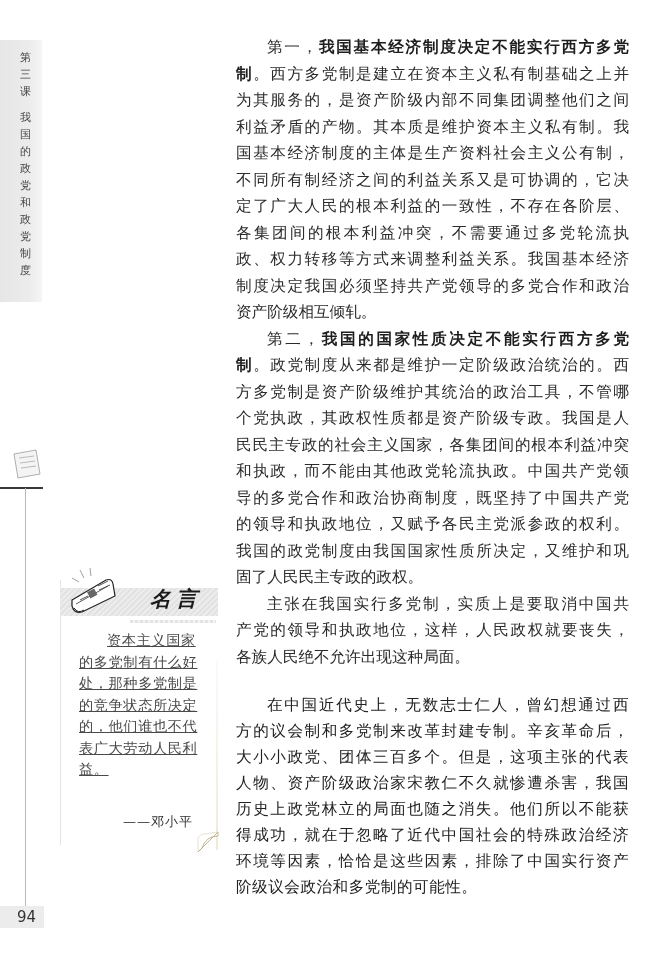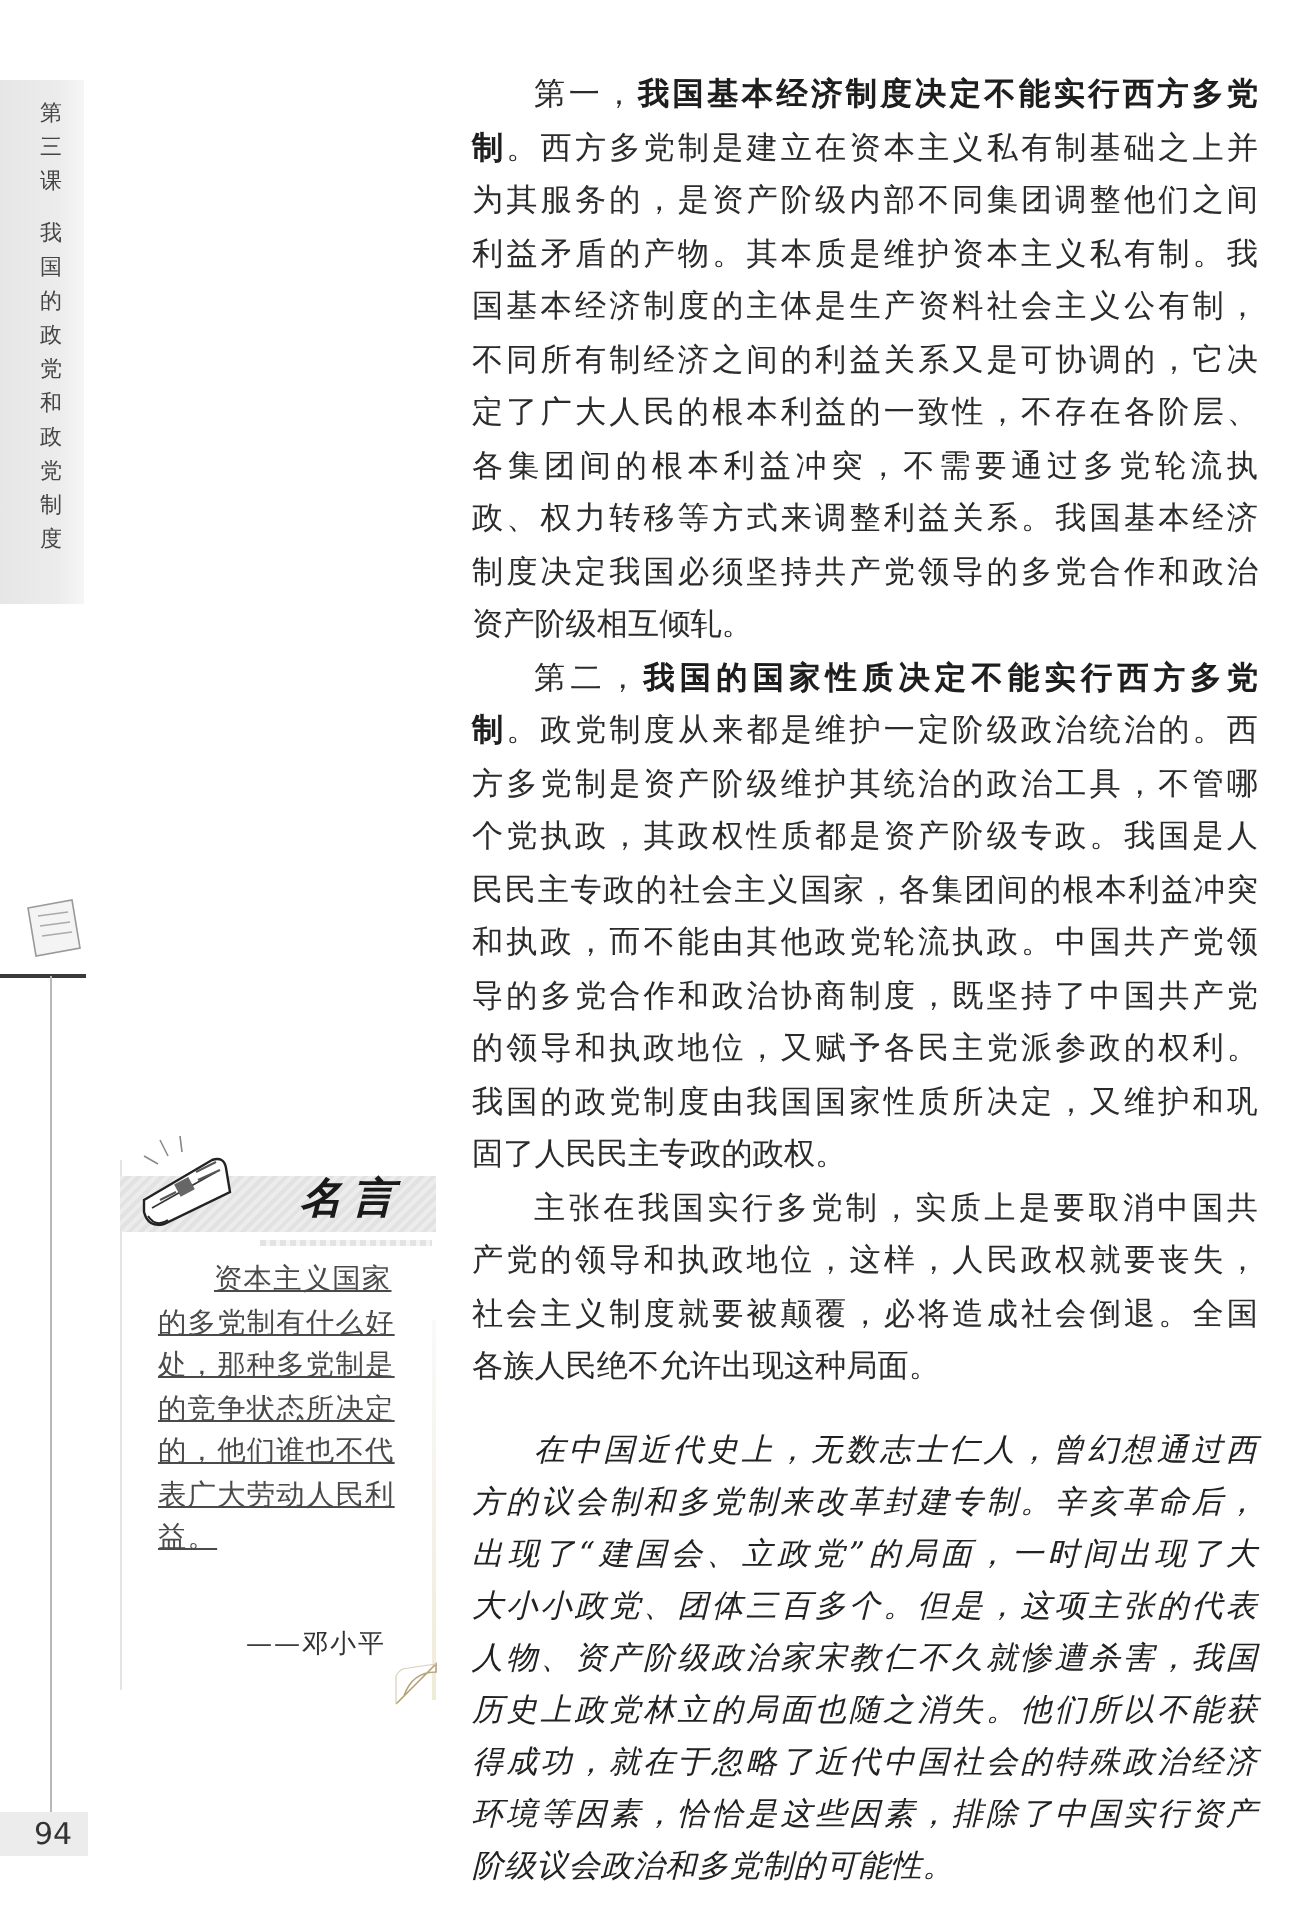--- a/index.html
+++ b/index.html
@@ -76,23 +76,23 @@
     .main {
       position: absolute; left: 236px; top: 34px; width: 393px;
       font-size: 15.6px; color: #2b2b2b;
     }
     .main .ln { display: block; white-space: nowrap; height: 26.5px; line-height: 26.5px; text-align: justify; text-align-last: justify; }
     .main .ln.last { text-align-last: left; }
     .main .ind { padding-left: 31px; }
     .main b { font-family: "DejaVu Sans", "Liberation Sans", sans-serif; font-weight: bold; color: #1e1e1e; }
 
     .reading {
-      position: absolute; left: 236px; top: 712px; width: 393px;
+      position: absolute; left: 236px; top: 692px; width: 393px;
       font-family: "DejaVu Serif", "Liberation Serif", serif;
-      font-size: 15.6px; color: #222; font-style: italic;
+      font-size: 15.6px; color: #222;
     }
     .reading .ln { display: block; white-space: nowrap; height: 26px; line-height: 26px; text-align: justify; text-align-last: justify; letter-spacing: 0.5px; }
     .reading .ln.last { text-align-last: left; }
     .reading .ind { padding-left: 31px; }
   </style>
 </head>
 <body>
 
 <div class="chapter-tab">
   <div class="vtext">第三课</div>
@@ -162,27 +162,25 @@
   <span class="ln">个党执政，其政权性质都是资产阶级专政。我国是人</span>
   <span class="ln">民民主专政的社会主义国家，各集团间的根本利益冲突</span>
   <span class="ln">和执政，而不能由其他政党轮流执政。中国共产党领</span>
   <span class="ln">导的多党合作和政治协商制度，既坚持了中国共产党</span>
   <span class="ln">的领导和执政地位，又赋予各民主党派参政的权利。</span>
   <span class="ln">我国的政党制度由我国国家性质所决定，又维护和巩</span>
   <span class="ln last">固了人民民主专政的政权。</span>
 
   <span class="ln ind">主张在我国实行多党制，实质上是要取消中国共</span>
   <span class="ln">产党的领导和执政地位，这样，人民政权就要丧失，</span>
-  <span class="ln">社会主义制度就要被颠覆，必将造成社会倒退。全国</span>
   <span class="ln last">各族人民绝不允许出现这种局面。</span>
 </div>
 
 <div class="reading">
   <span class="ln ind">在中国近代史上，无数志士仁人，曾幻想通过西</span>
   <span class="ln">方的议会制和多党制来改革封建专制。辛亥革命后，</span>
-  <span class="ln">出现了“建国会、立政党”的局面，一时间出现了大</span>
   <span class="ln">大小小政党、团体三百多个。但是，这项主张的代表</span>
   <span class="ln">人物、资产阶级政治家宋教仁不久就惨遭杀害，我国</span>
   <span class="ln">历史上政党林立的局面也随之消失。他们所以不能获</span>
   <span class="ln">得成功，就在于忽略了近代中国社会的特殊政治经济</span>
   <span class="ln">环境等因素，恰恰是这些因素，排除了中国实行资产</span>
   <span class="ln last">阶级议会政治和多党制的可能性。</span>
 </div>
 
 </body></html>

